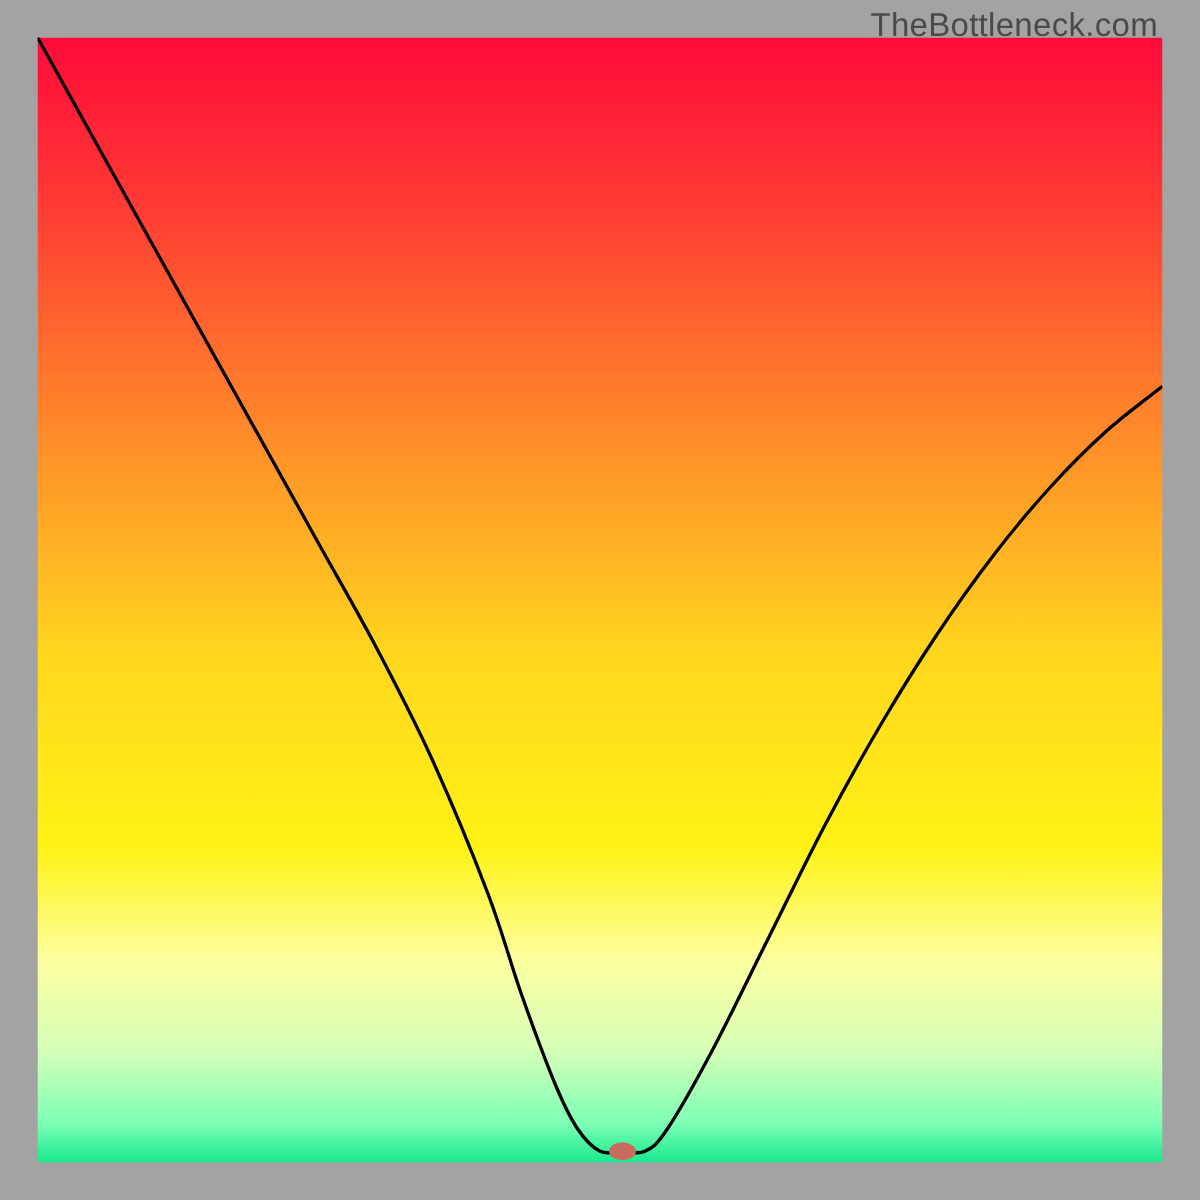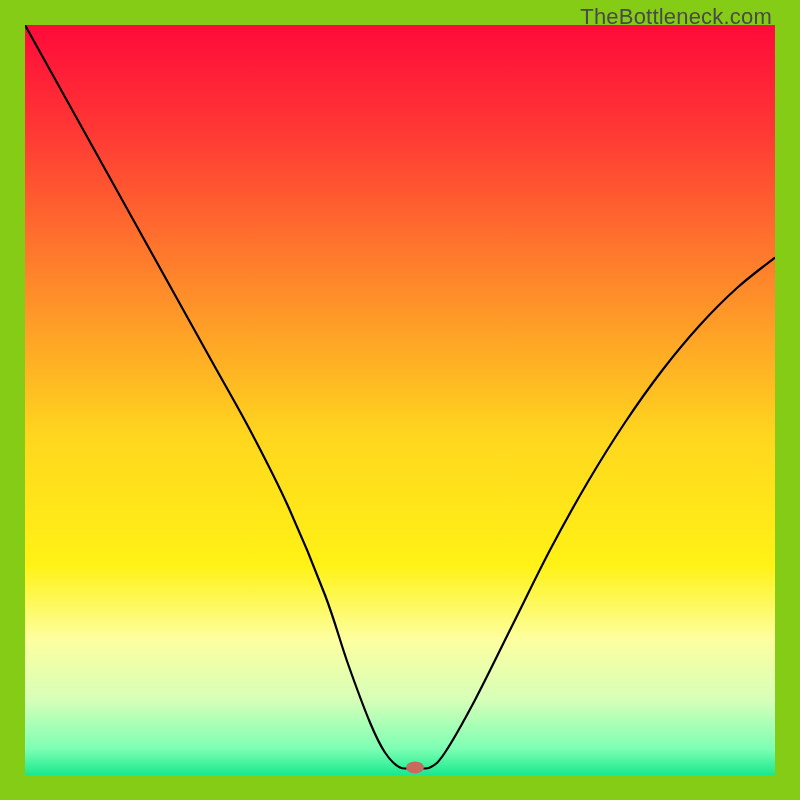--- a/index.html
+++ b/index.html
@@ -7,21 +7,21 @@
     padding: 0;
     background: #000;
     width: 800px;
     height: 800px;
     overflow: hidden;
   }
   .chart-container {
     position: relative;
     width: 800px;
     height: 800px;
-    background: #84cc16;
+    background: #a3a3a3;
   }
   .plot-area {
     position: absolute;
     left: 25px;
     top: 25px;
     width: 750px;
     height: 750px;
   }
   .watermark {
     position: absolute;

